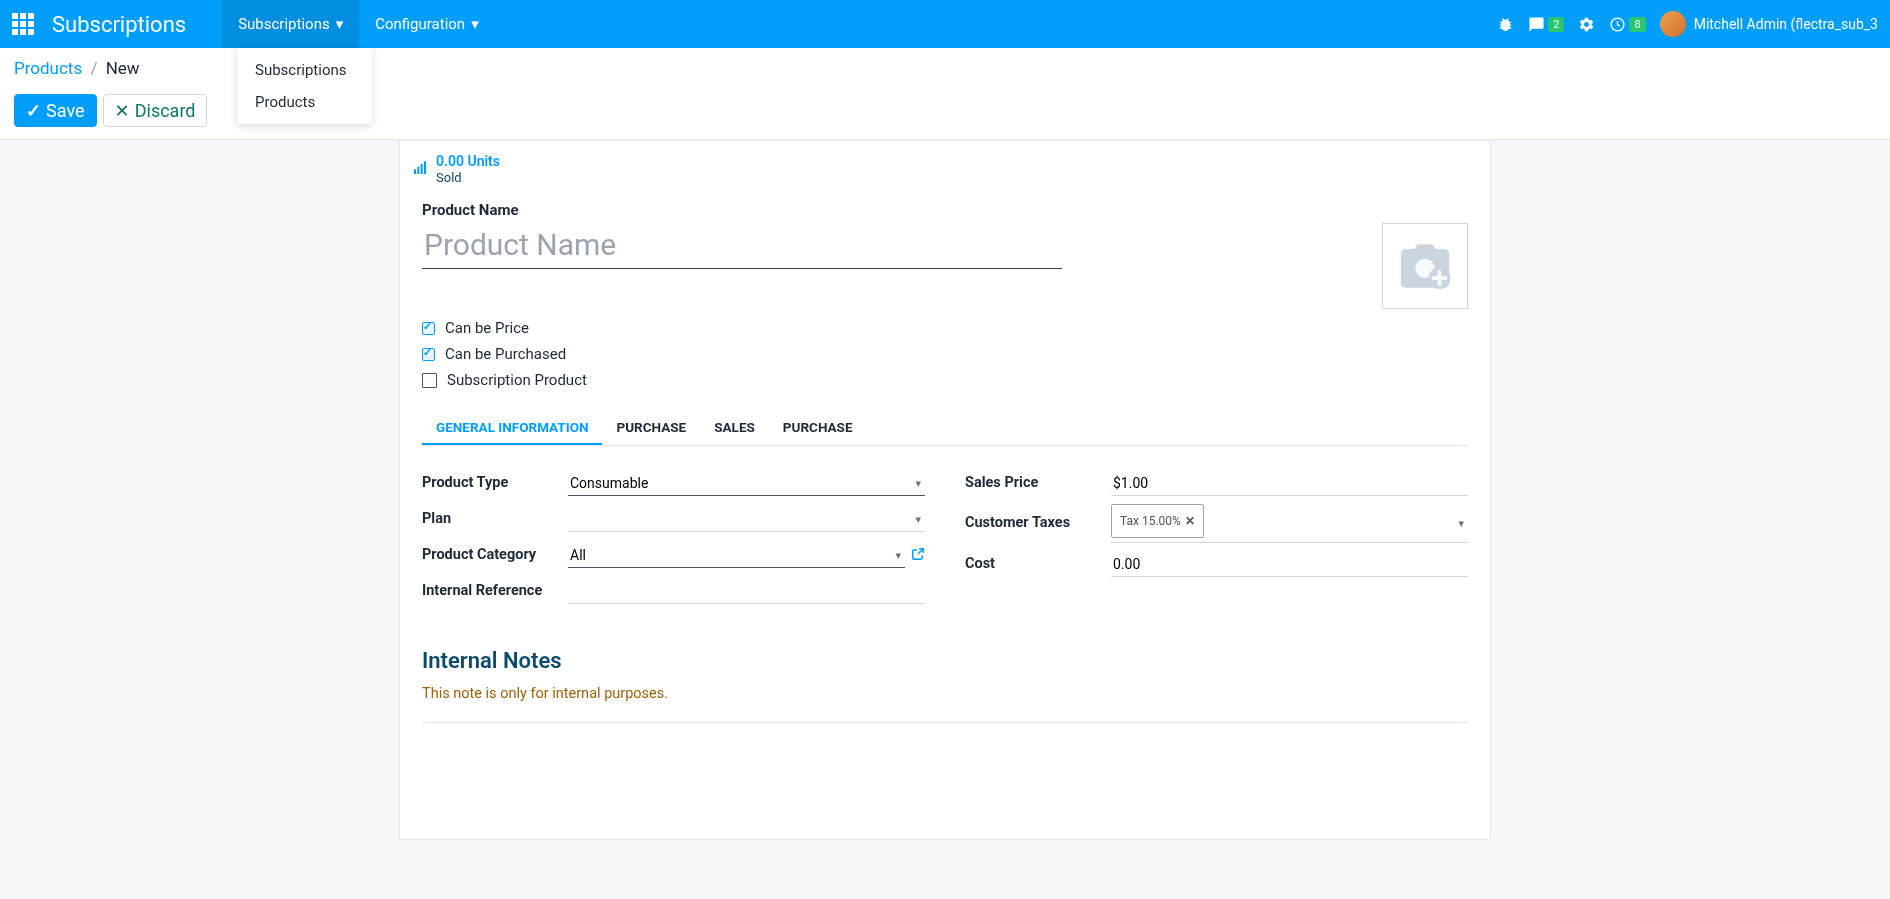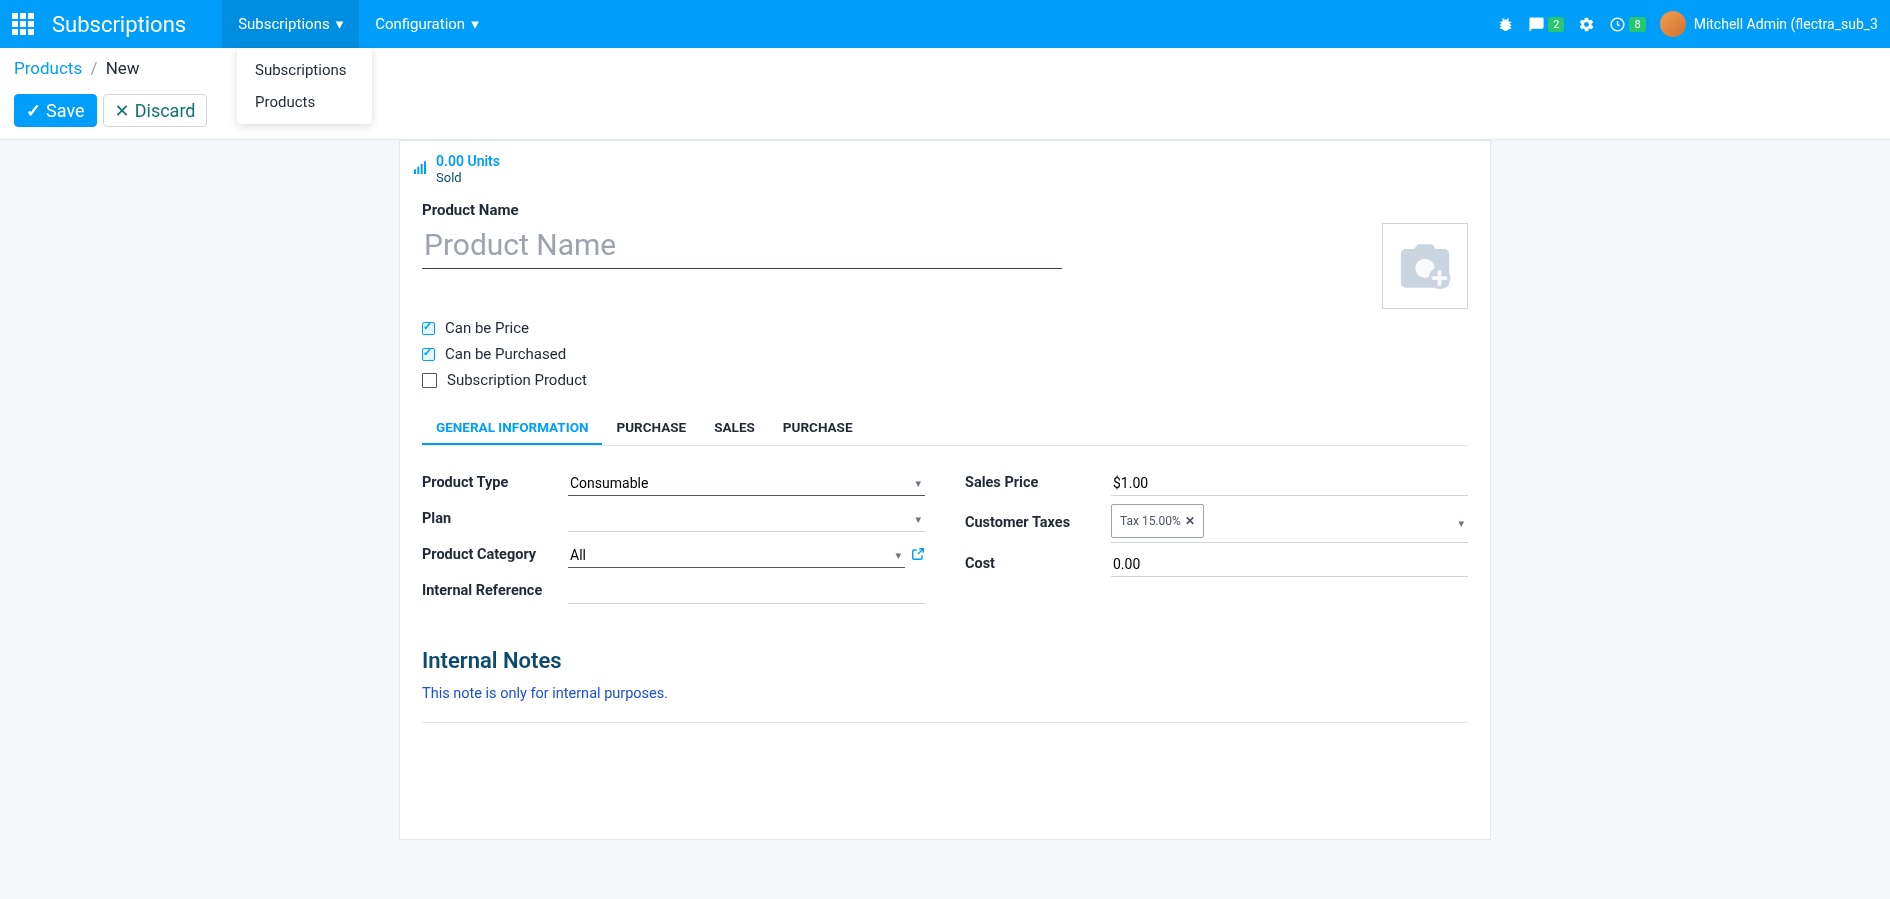--- a/index.html
+++ b/index.html
@@ -69,21 +69,21 @@
 .field-label { width: 146px; font-size: 14.5px; font-weight: 700; color: #1f2937; line-height: 1.3; }
 .field-control { flex: 1; position: relative; }
 .input-line { width: 100%; border: none; border-bottom: 1px solid #4b5563; padding: 4px 2px; font-size: 14px; outline: none; background: transparent; }
 .input-thin { width: 100%; border: none; border-bottom: 1px solid #d1d5db; padding: 4px 2px; font-size: 14px; outline: none; background: transparent; }
 .select-caret { position: absolute; right: 4px; top: 50%; transform: translateY(-50%); color: #6b7280; pointer-events: none; font-size: 11px; }
 .ext-link { margin-left: 6px; color: #009efb; cursor: pointer; }
 .tag { display: inline-flex; align-items: center; border: 1px solid #9ca3af; border-radius: 2px; padding: 9px 8px; font-size: 12px; color: #4b5563; gap: 4px; }
 .tag-x { cursor: pointer; font-weight: 700; }
 
 .section-title { font-size: 22px; font-weight: 600; color: #0c4a6e; margin-top: 36px; margin-bottom: 12px; }
-.notes-text { color: #1d4ed8; font-size: 14.5px; padding-bottom: 20px; border-bottom: 1px solid #e2e8f0; }
+.notes-text { color: #a16207; font-size: 14.5px; padding-bottom: 20px; border-bottom: 1px solid #e2e8f0; }
 
 
 .chk::before { content: "✓"; font-weight: 700; }
 .x::before { content: "✕"; }
 </style>
 </head>
 <body>
 
 <div class="navbar">
   <div class="apps-icon">

